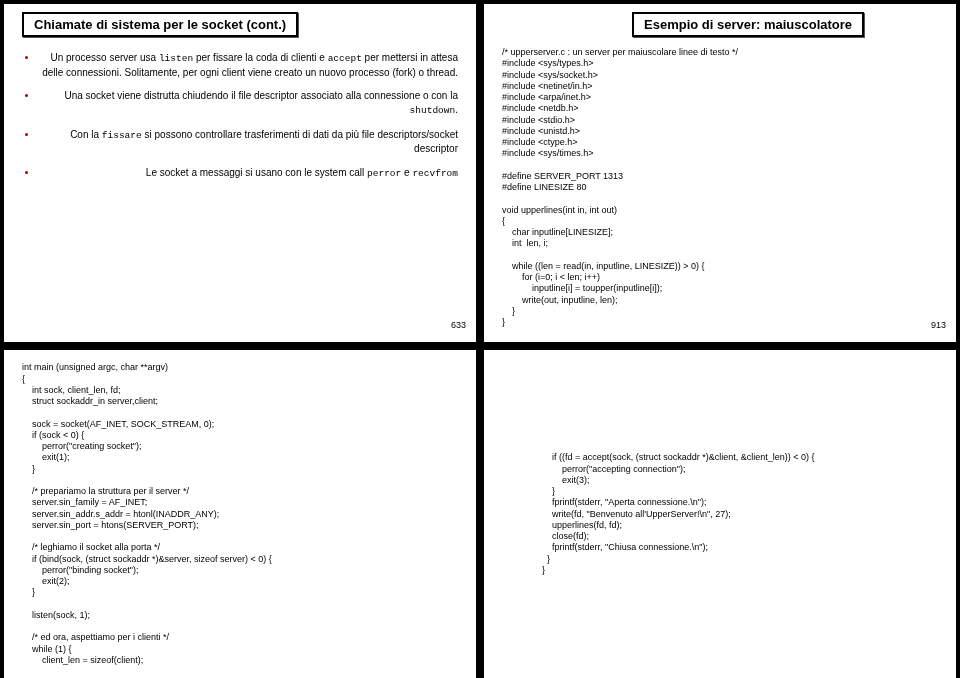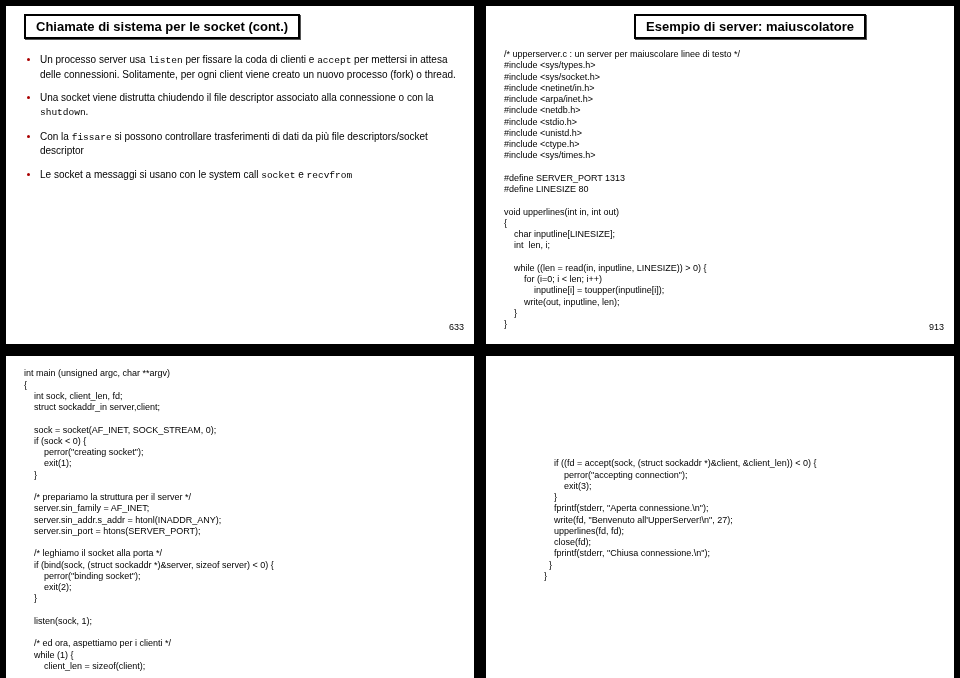--- a/index.html
+++ b/index.html
@@ -12,21 +12,21 @@
     position: relative;
   }
   .grid {
     display: grid;
     grid-template-columns: 1fr 1fr;
     grid-template-rows: auto auto;
     width: 960px;
     height: 678px;
   }
   .slide {
-    border: 6px solid #000000;
+    border: 4px solid #000000;
     position: relative;
     padding: 8px 18px 14px 18px;
   }
   .title-box {
     border: 2px solid #000;
     display: inline-block;
     padding: 3px 10px;
     font-size: 13px;
     font-weight: bold;
     font-family: Arial, Helvetica, sans-serif;
@@ -39,20 +39,21 @@
     list-style: disc;
     margin-left: 16px;
     margin-top: 8px;
   }
   ul.bullets li {
     color: #000;
     margin-bottom: 10px;
     font-size: 10px;
     line-height: 1.35;
     font-family: Arial, Helvetica, sans-serif;
+    text-align: right;
   }
   ul.bullets li::marker { color: #a00; }
   .tt { font-family: "Courier New", monospace; font-size: 9.5px; }
   .code-block {
     font-family: "Courier New", monospace;
     font-size: 9px;
     line-height: 1.25;
     white-space: pre;
     margin-left: 24px;
     margin-top: 2px;
@@ -84,21 +85,21 @@
       <li>
         <span>Un processo server usa </span><span class="tt">listen</span><span> per fissare la coda di clienti e </span><span class="tt">accept</span><span> per mettersi in attesa delle connessioni. Solitamente, per ogni client viene creato un nuovo processo (fork) o thread.</span>
       </li>
       <li>
         <span>Una socket viene distrutta chiudendo il file descriptor associato alla connessione o con la </span><span class="tt">shutdown</span><span>.</span>
       </li>
       <li>
         <span>Con la </span><span class="tt">fissare</span><span> si possono controllare trasferimenti di dati da più file descriptors/socket descriptor</span>
       </li>
       <li>
-        <span>Le socket a messaggi si usano con le system call </span><span class="tt">socket</span><span> e </span><span class="tt">recvfrom</span>
+        <span>Le socket a messaggi si usano con le system call </span><span class="tt">perror</span><span> e </span><span class="tt">recvfrom</span>
       </li>
     </ul>
     <div class="page-num">633</div>
   </div>
 
   <div class="slide slide-tr">
     <div class="title-box">Esempio di server: maiuscolatore</div>
     <div class="code-block-right">/* upperserver.c : un server per maiuscolare linee di testo */
 #include &lt;sys/types.h&gt;
 #include &lt;sys/socket.h&gt;

